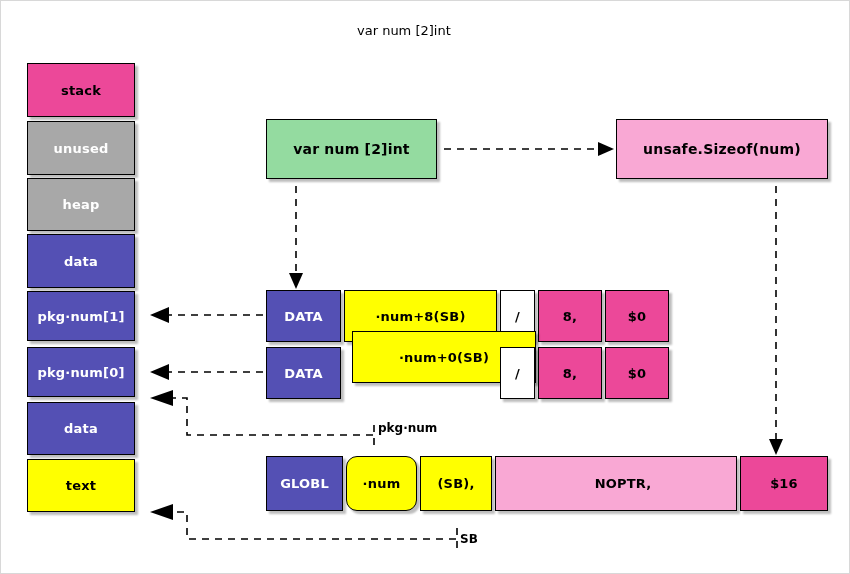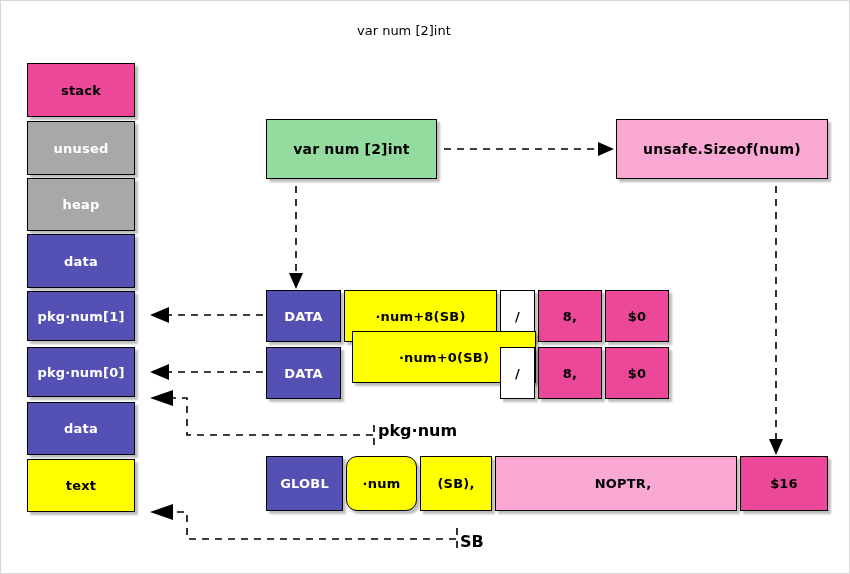--- a/index.html
+++ b/index.html
@@ -51,21 +51,21 @@
     position: absolute;
     font-size: 13px;
     font-weight: normal;
     color: #000000;
     white-space: nowrap;
   }
 
   
   .conn-label {
     position: absolute;
-    font-size: 16px;
+    font-size: 12px;
     font-weight: bold;
     color: #000000;
     white-space: nowrap;
   }
 
   
   #wires {
     position: absolute;
     left: 0; top: 0;
     width: 850px;

